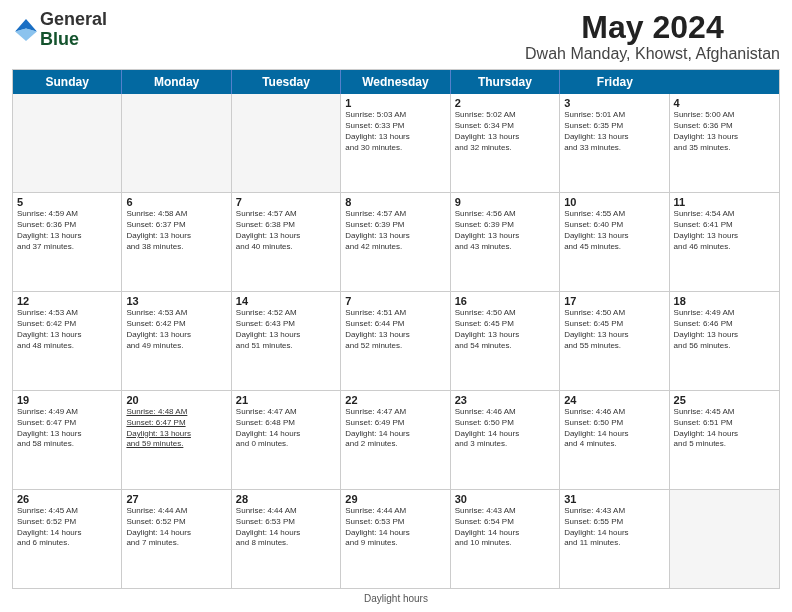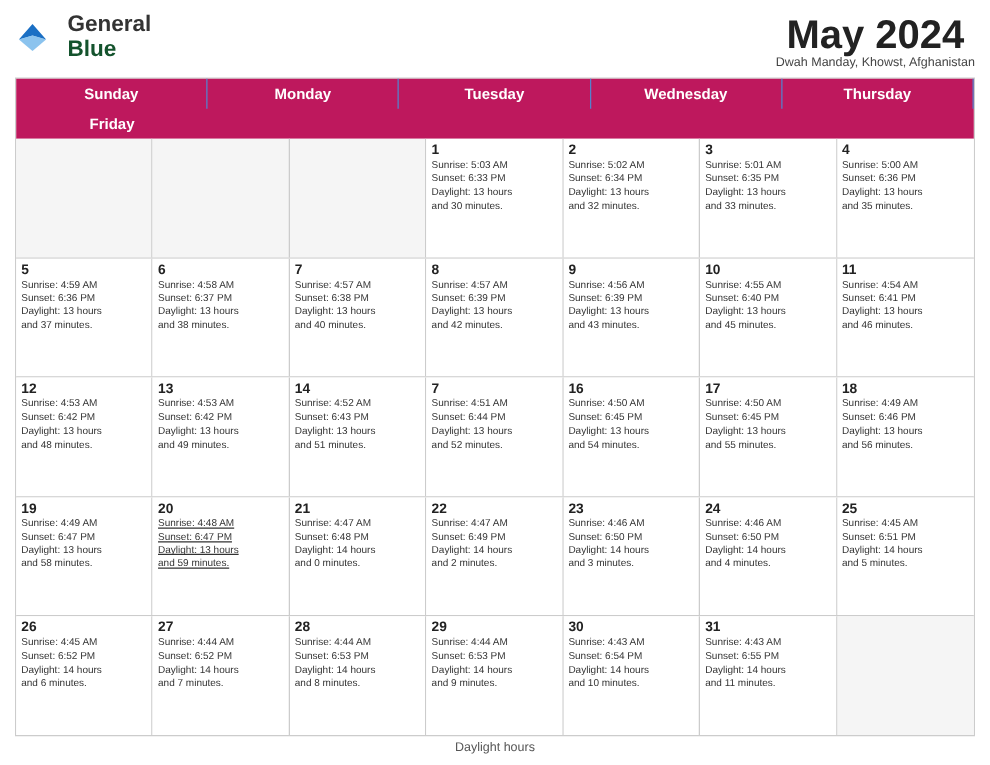--- a/index.html
+++ b/index.html
@@ -19,21 +19,21 @@
     }
     .header {
       display: flex;
       justify-content: space-between;
       align-items: flex-start;
       margin-bottom: 6px;
     }
     .logo {
       display: flex;
       align-items: center;
-      gap: 14px;
+      gap: 0;
     }
     .logo-text {
       font-size: 18px;
       font-weight: bold;
       line-height: 1.1;
     }
     .logo-general { color: #333; }
     .logo-blue { color: #14532d; }
     .logo-icon {
       width: 28px;
@@ -42,33 +42,33 @@
     .title-block {
       text-align: center;
     }
     .title-month {
       font-size: 32px;
       font-weight: bold;
       color: #222;
       line-height: 1.1;
     }
     .title-location {
-      font-size: 10px;
+      font-size: 16px;
       color: #444;
     }
     .calendar {
       flex: 1;
       display: flex;
       flex-direction: column;
       border: 1px solid #ccc;
     }
     .cal-header-row {
       display: grid;
-      grid-template-columns: repeat(5, 1fr);
-      background: #be185d;
+      grid-template-columns: repeat(7, 1fr);
+      background: #0369a1;
     }
     .cal-header-cell {
       color: #fff;
       font-size: 12px;
       font-weight: bold;
       padding: 5px 4px;
       text-align: center;
       border-right: 1px solid #5580cc;
     }
     .cal-header-cell:last-child { border-right: none; }

